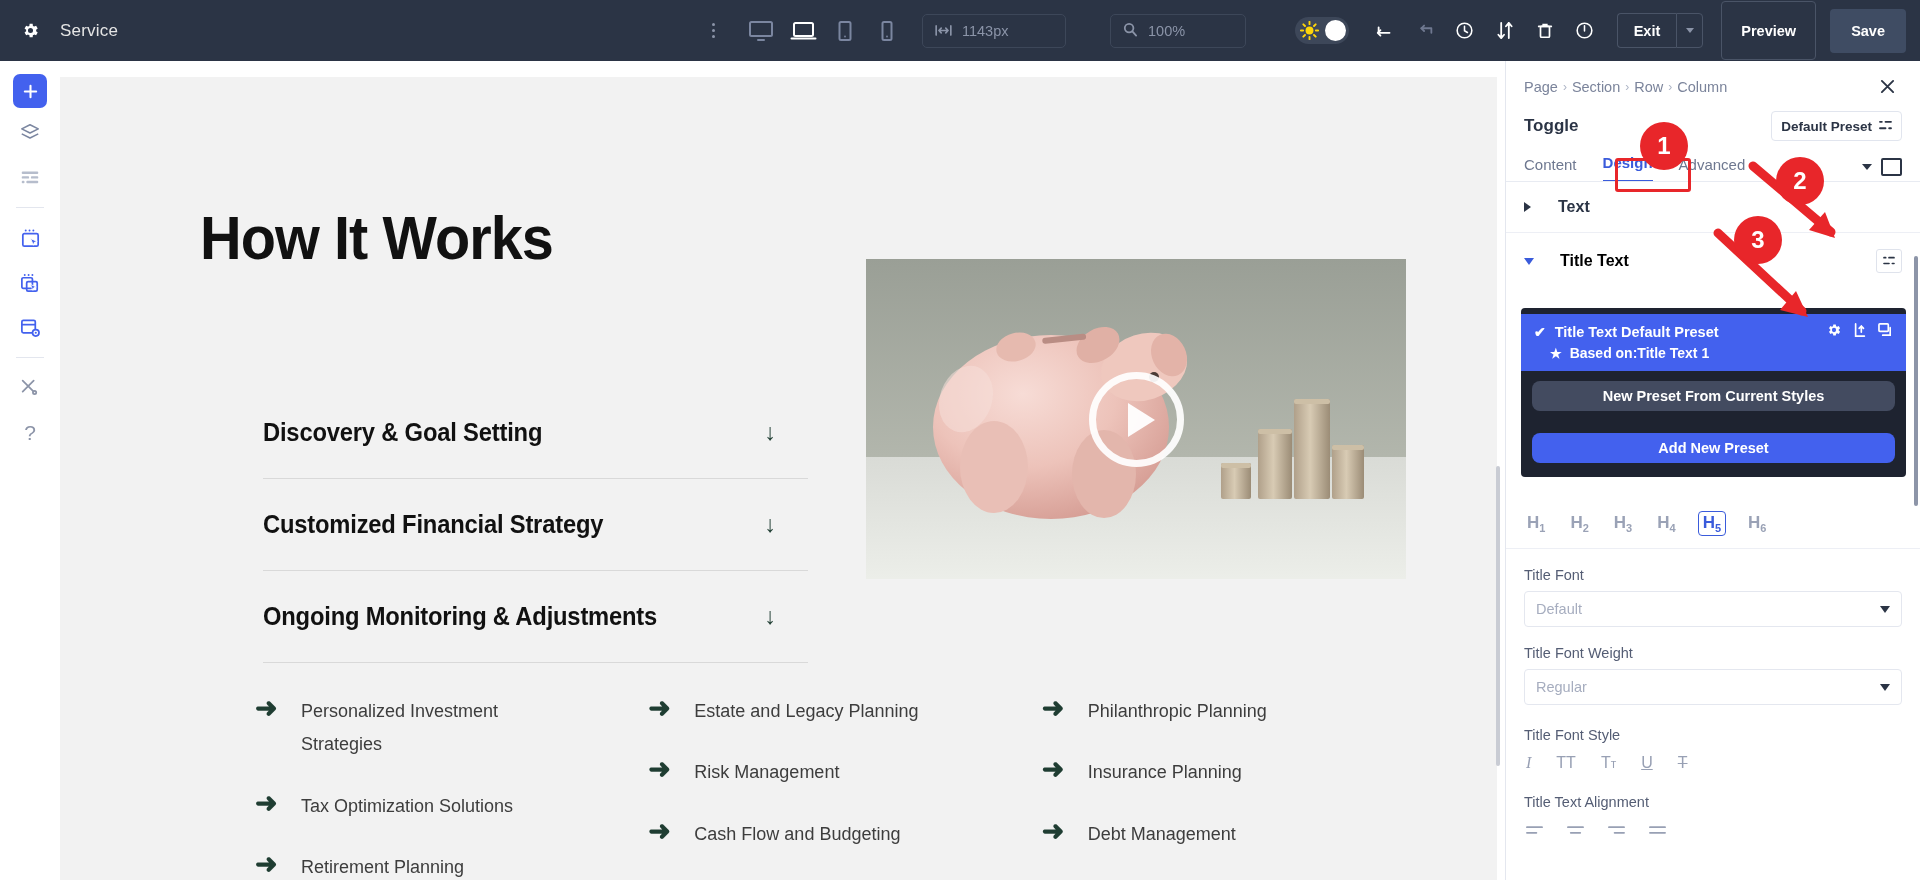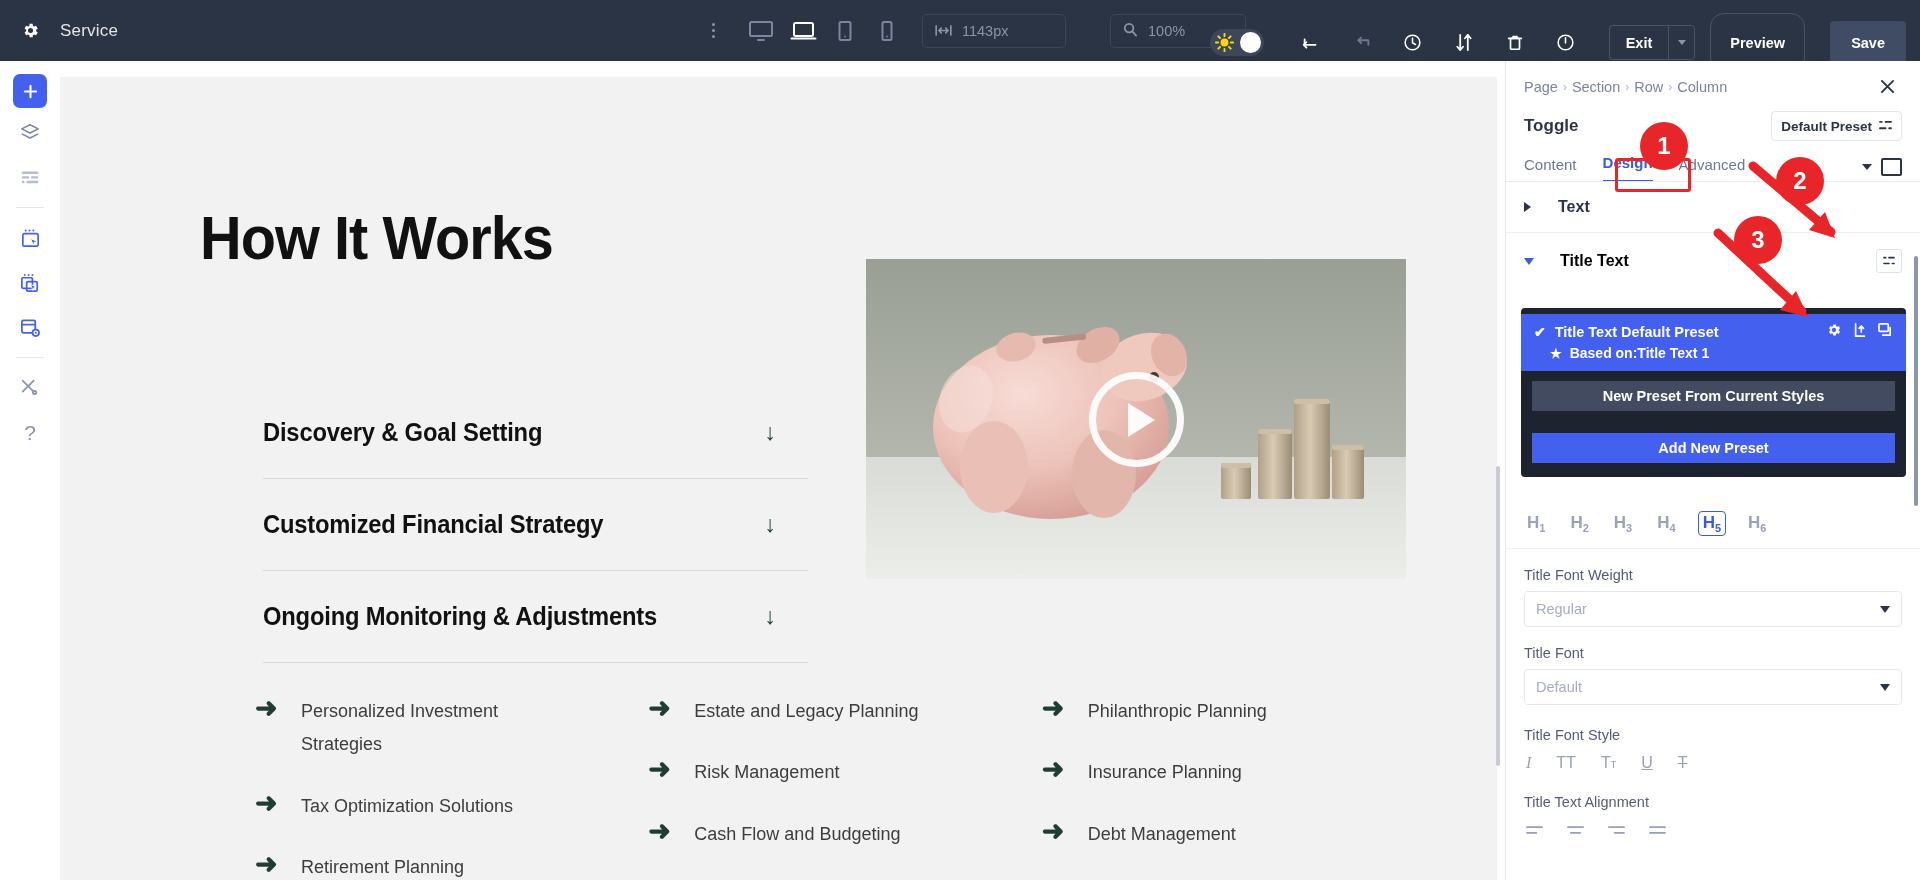--- a/index.html
+++ b/index.html
@@ -21,36 +21,36 @@
   .tb-center{position:absolute;left:700px;top:0;height:61px;display:flex;align-items:center;gap:0;}
   .dots-v{width:26px;height:30px;display:flex;flex-direction:column;align-items:center;justify-content:center;gap:3px;}
   .dots-v i{display:block;width:3px;height:3px;border-radius:50%;background:#8b94a8;}
   .devbtn{width:42px;height:40px;display:flex;align-items:center;justify-content:center;}
   .pillbox{
     height:32px;min-width:118px;border:1px solid #3d4759;border-radius:5px;
     display:flex;align-items:center;gap:10px;padding:0 12px;color:#8b94a8;font-size:14.5px;
     margin-left:14px;
   }
   .pillbox.zoom{min-width:110px;margin-left:44px;}
-  .tb-right{position:absolute;right:14px;top:12px;height:61px;display:flex;align-items:center;gap:15px;}
+  .tb-right{position:absolute;right:14px;top:0;height:61px;display:flex;align-items:center;gap:4px;}
   .toggle-pill{
     width:54px;height:27px;border-radius:14px;background:#3d4759;position:relative;
     display:flex;align-items:center;margin-right:14px;
   }
   .toggle-pill .sun{position:absolute;left:5px;top:4px;}
   .toggle-pill .knob{position:absolute;right:3px;top:3px;width:21px;height:21px;border-radius:50%;background:#fff;}
   .ticon{width:36px;height:40px;display:flex;align-items:center;justify-content:center;}
   .btn-outline{
     height:33px;border:1px solid #4a5467;border-radius:4px;color:#fff;
     display:flex;align-items:center;justify-content:center;font-size:14.5px;font-weight:bold;
   }
   .exit-group{display:flex;margin-left:10px;}
   .exit-main{padding:0 16px;border-radius:4px 0 0 4px;border-right:none;}
   .exit-caret{width:25px;border-radius:0 4px 4px 0;}
-  .btn-preview{padding:12px 19px;border-radius:14px;}
+  .btn-preview{padding:12px 19px;margin-left:14px;}
   .btn-save{
     height:44px;padding:0 21px;border-radius:4px;background:#3f4c63;color:#fff;
     display:flex;align-items:center;font-size:14.5px;font-weight:bold;margin-left:10px;
   }
 
   
   .rail{
     position:absolute;left:0;top:61px;width:60px;height:819px;background:#ffffff;
     display:flex;flex-direction:column;align-items:center;padding-top:13px;box-sizing:border-box;
   }
@@ -129,21 +129,21 @@
 
   
   .dd{position:absolute;left:15px;top:247px;width:385px;background:#1e2330;border-radius:4px;padding:6px 0;box-sizing:border-box;}
   .dd-item{background:#4361ee;padding:8px 13px 10px 13px;}
   .dd-l1{display:flex;align-items:center;color:#fff;font-size:14.5px;font-weight:bold;}
   .dd-l1 .ck{margin-right:9px;font-size:14px;}
   .dd-icons{margin-left:auto;display:flex;align-items:center;gap:11px;}
   .dd-l2{display:flex;align-items:center;color:#fff;font-size:14px;font-weight:bold;margin-top:4px;padding-left:16px;}
   .dd-l2 .st{margin-right:8px;font-size:13px;}
   .dd-btns{padding:10px 11px 8px 11px;}
-  .dd-b{height:30px;border-radius:0;display:flex;align-items:center;justify-content:center;font-size:14.5px;font-weight:bold;color:#fff;}
+  .dd-b{height:30px;border-radius:8px;display:flex;align-items:center;justify-content:center;font-size:14.5px;font-weight:bold;color:#fff;}
   .dd-b.grey{background:#434b60;}
   .dd-b.blue{background:#4361ee;margin-top:22px;}
 
   .hgroup{display:flex;align-items:flex-end;gap:19px;padding:0 18px;margin-top:3px;height:34px;}
   .hbox{font-size:17px;color:#9aa2b6;font-weight:bold;padding:2px 3px;}
   .hbox sub{font-size:11px;}
   .hbox.sel{color:#3a5bdb;border:1px solid #3a5bdb;border-radius:4px;padding:1px 4px;}
   .divline{height:1px;background:#edeff5;margin-top:12px;}
 
   .field{padding:0 18px;margin-top:18px;}
@@ -580,31 +580,31 @@
         <span class="hbox">H<sub>1</sub></span>
         <span class="hbox">H<sub>2</sub></span>
         <span class="hbox">H<sub>3</sub></span>
         <span class="hbox">H<sub>4</sub></span>
         <span class="hbox sel">H<sub>5</sub></span>
         <span class="hbox">H<sub>6</sub></span>
       </div>
       <div class="divline"></div>
 
       <div class="field">
+        <div class="flabel">Title Font</div>
+        <div class="fselect">
+          <span>Default</span>
+          <span class="cv"></span>
+        </div>
+      </div>
+
+      <div class="field">
         <div class="flabel">Title Font Weight</div>
         <div class="fselect">
           <span>Regular</span>
-          <span class="cv"></span>
-        </div>
-      </div>
-
-      <div class="field">
-        <div class="flabel">Title Font</div>
-        <div class="fselect">
-          <span>Default</span>
           <span class="cv"></span>
         </div>
       </div>
 
       <div class="field" style="margin-top:22px;">
         <div class="flabel">Title Font Style</div>
       </div>
       <div class="iconrow">
         <span class="gi" style="font-style:italic;font-family:'Liberation Serif',serif;">I</span>
         <span class="gi">TT</span>

